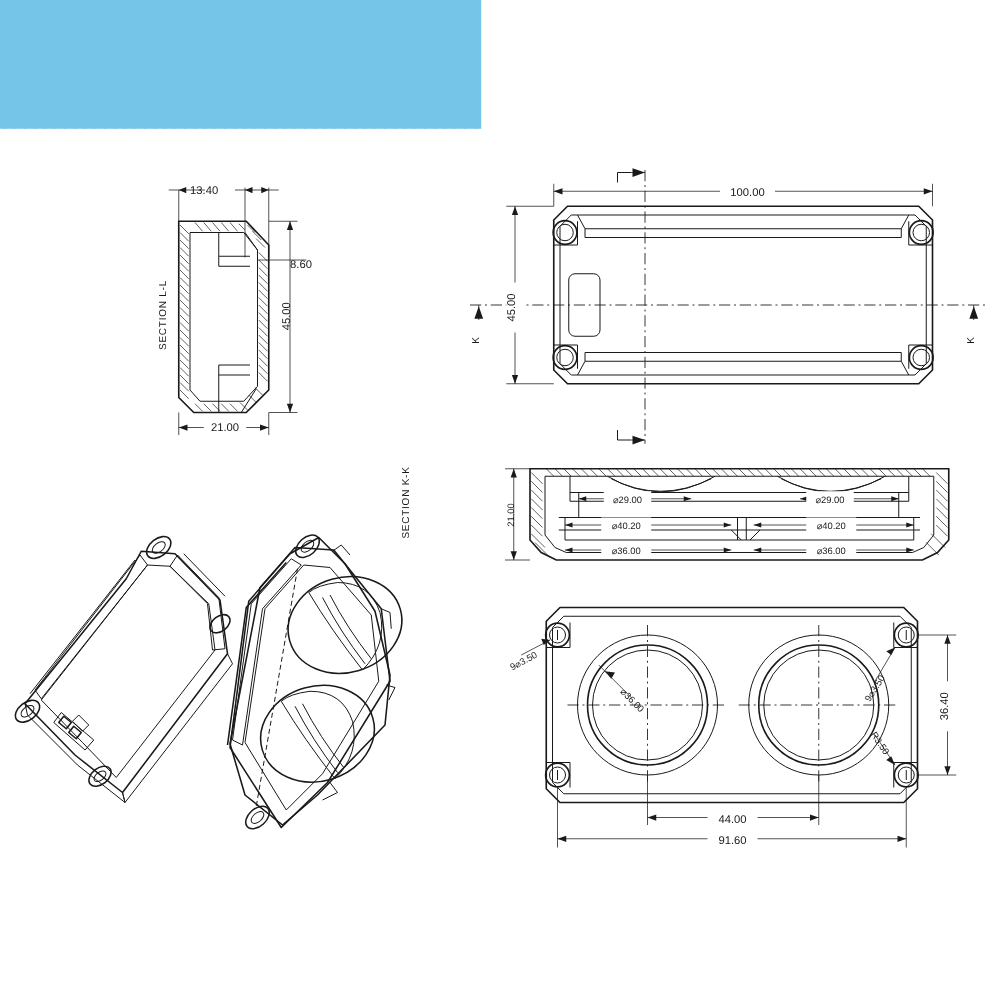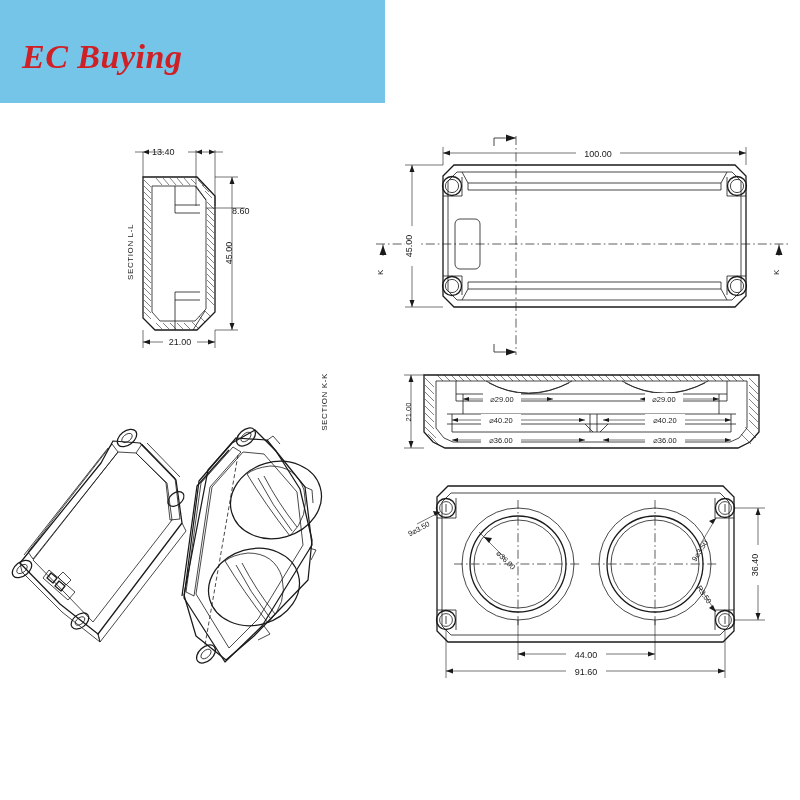--- a/index.html
+++ b/index.html
@@ -85,21 +85,20 @@
 </style>
 </head>
 <body>
 
 <div id="page">
 
   <div id="banner"></div>
   <svg id="banner-wave" width="385" height="9" viewBox="0 0 385 9">
     <path d="M0,0 Q4,8 8,0 Q12,8 16,0 Q20,8 24,0 Q28,8 32,0 Q36,8 40,0 Q44,8 48,0 Q52,8 56,0 Q60,8 64,0 Q68,8 72,0 Q76,8 80,0 Q84,8 88,0 Q92,8 96,0 Q100,8 104,0 Q108,8 112,0 Q116,8 120,0 Q124,8 128,0 Q132,8 136,0 Q140,8 144,0 Q148,8 152,0 Q156,8 160,0 Q164,8 168,0 Q172,8 176,0 Q180,8 184,0 Q188,8 192,0 Q196,8 200,0 Q204,8 208,0 Q212,8 216,0 Q220,8 224,0 Q228,8 232,0 Q236,8 240,0 Q244,8 248,0 Q252,8 256,0 Q260,8 264,0 Q268,8 272,0 Q276,8 280,0 Q284,8 288,0 Q292,8 296,0 Q300,8 304,0 Q308,8 312,0 Q316,8 320,0 Q324,8 328,0 Q332,8 336,0 Q340,8 344,0 Q348,8 352,0 Q356,8 360,0 Q364,8 368,0 Q372,8 376,0 Q380,8 385,0 L385,0 L0,0 Z" fill="#74c5e8"></path>
   </svg>
-  <div id="banner-text">EC Buying</div>
 
   <svg id="drawing" width="800" height="800" viewBox="0 0 800 800">
 
     <g>
 
       <path class="ln-med" d="M143,177 L143,318 L155,330 L197,330 L215,312 L215,196 L197,177 Z"></path>
 
       <path class="ln-thin" d="M152,186 L152,312 L160,321 L195,321 L206,309 L206,200 L195,186 Z"></path>
 
       <g class="hatch-ln">

